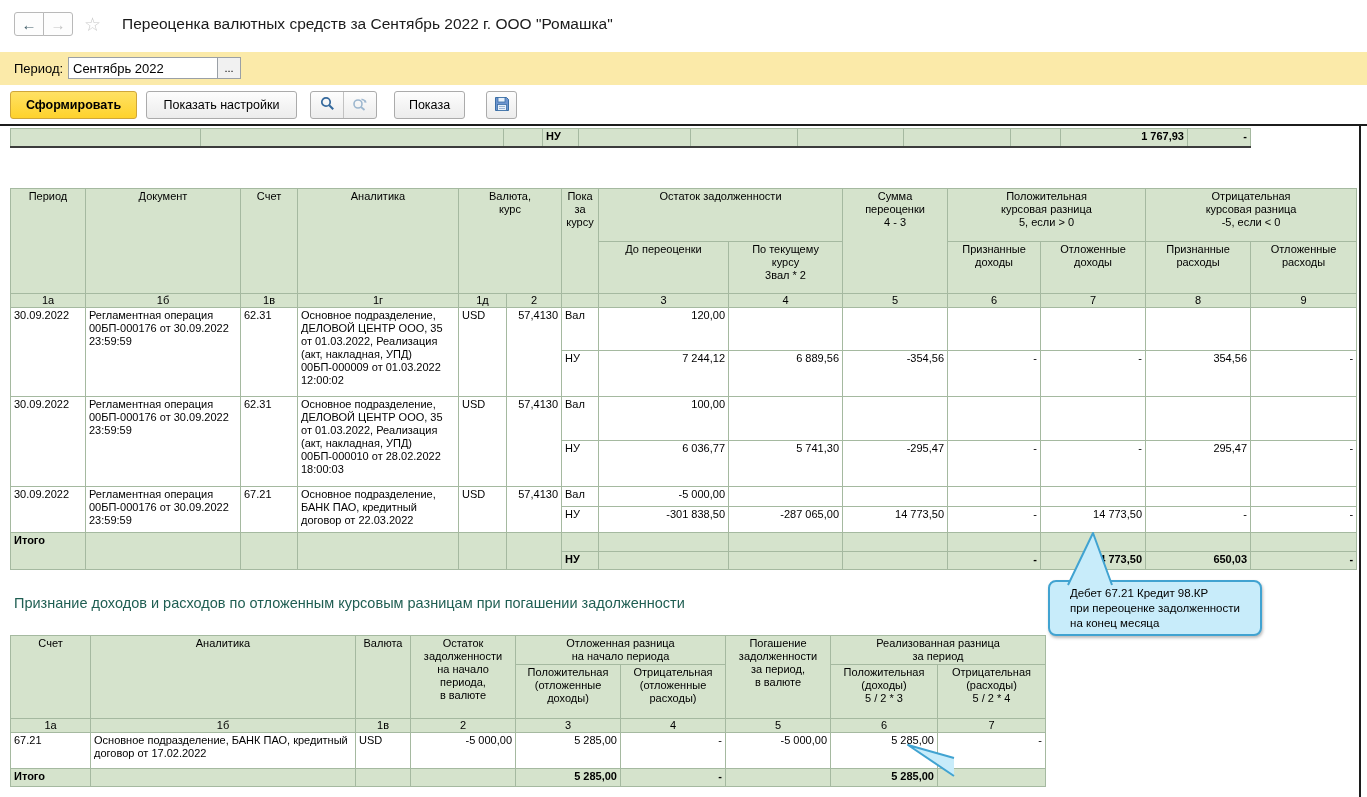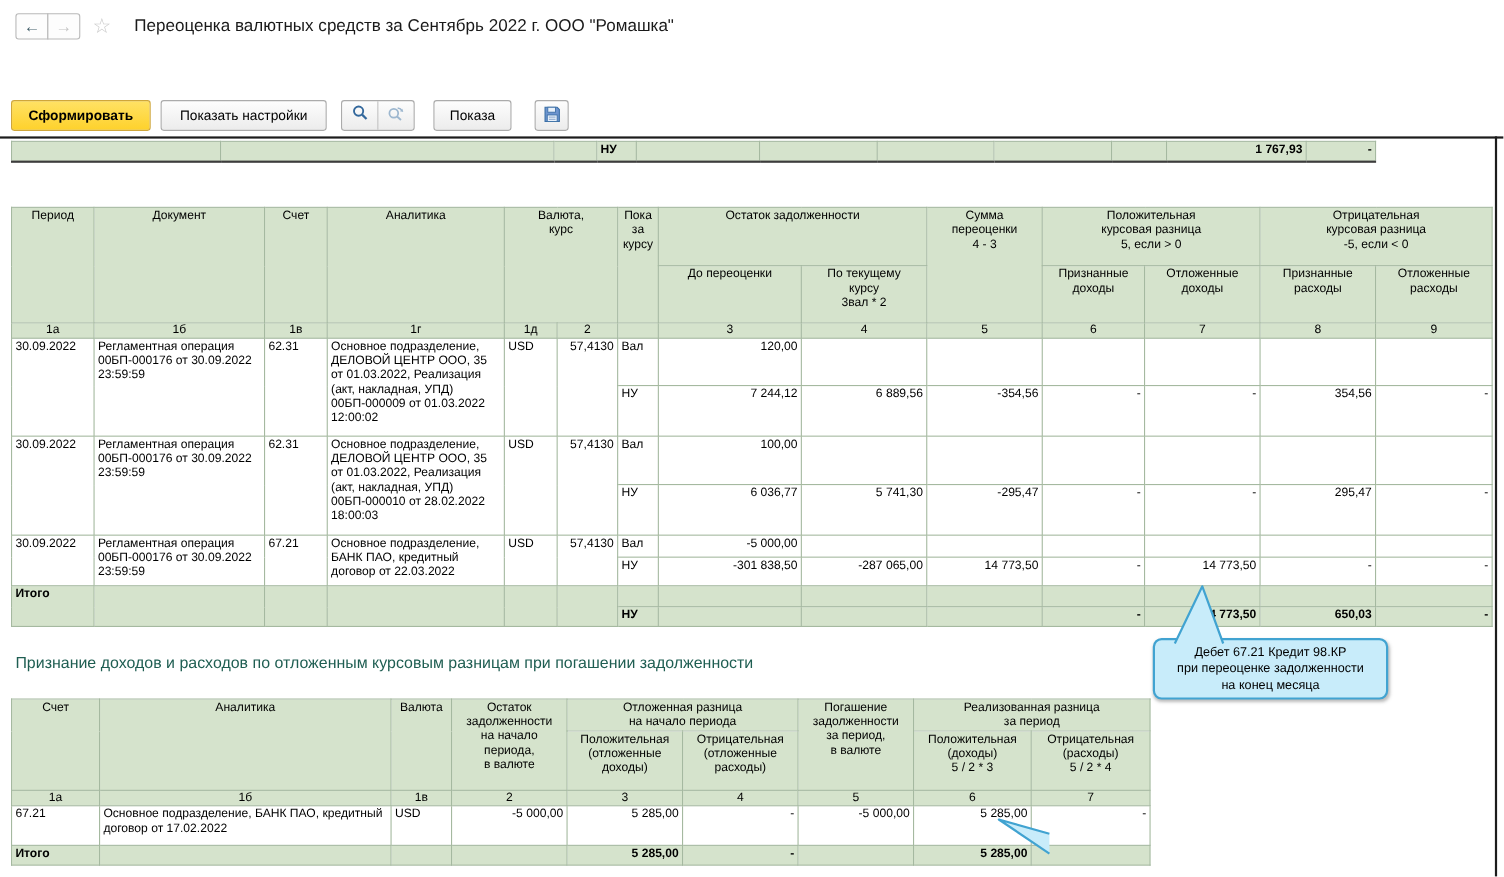--- a/index.html
+++ b/index.html
@@ -52,37 +52,42 @@
   td.cnum{background:#d5e3cc;text-align:center;vertical-align:middle;line-height:11px;}
   td.num{text-align:right;}
   tr.total td{background:#d5e3cc;font-weight:bold;}
   .sectitle{position:absolute;font-size:14.5px;color:#1f5e52;}
 
   .carry{position:absolute;left:10px;top:128px;}
   .carry td{border-bottom:2px solid #3c3c3c !important;background:#d5e3cc;font-weight:bold;}
 
   
   .callout{position:absolute;background:#c8ecfa;border:2px solid #41a3d1;border-radius:8px;
-           font-size:11.5px;line-height:15px;text-align:center;white-space:pre-line;
+           font-size:11.5px;line-height:15px;white-space:pre-line;
            display:flex;align-items:center;justify-content:center;
            box-shadow:1px 2px 3px rgba(60,60,60,.35);box-sizing:border-box;}
   .ptr{position:absolute;}
 </style>
 </head>
 <body>
 
 <div class="screen">
 
   <div class="topbar">
     <div class="navbtn back">←</div>
     <div class="navbtn fwd">→</div>
     <div class="star">☆</div>
     <div class="apptitle">Переоценка валютных средств за Сентябрь 2022 г. ООО "Ромашка"</div>
   </div>
 
+  <div class="periodbar">
+    <span class="lbl">Период:</span>
+    <input value="Сентябрь 2022" style="">
+    <div class="morebtn">...</div>
+  </div>
 
   <div class="toolbar">
     <div class="btn generate">Сформировать</div>
     <div class="btn settings">Показать настройки</div>
     <div class="icongroup">
       <div class="icell">
         <span>
           <svg width="15" height="15" viewBox="0 0 15 15">
               <circle cx="6" cy="6" r="4.2" fill="none" stroke="#33689c" stroke-width="1.7"></circle>
               <line x1="9.2" y1="9.2" x2="13.2" y2="13.2" stroke="#33689c" stroke-width="2"></line>

